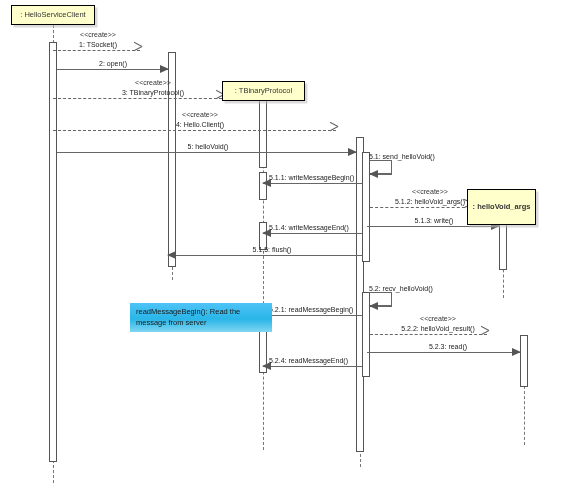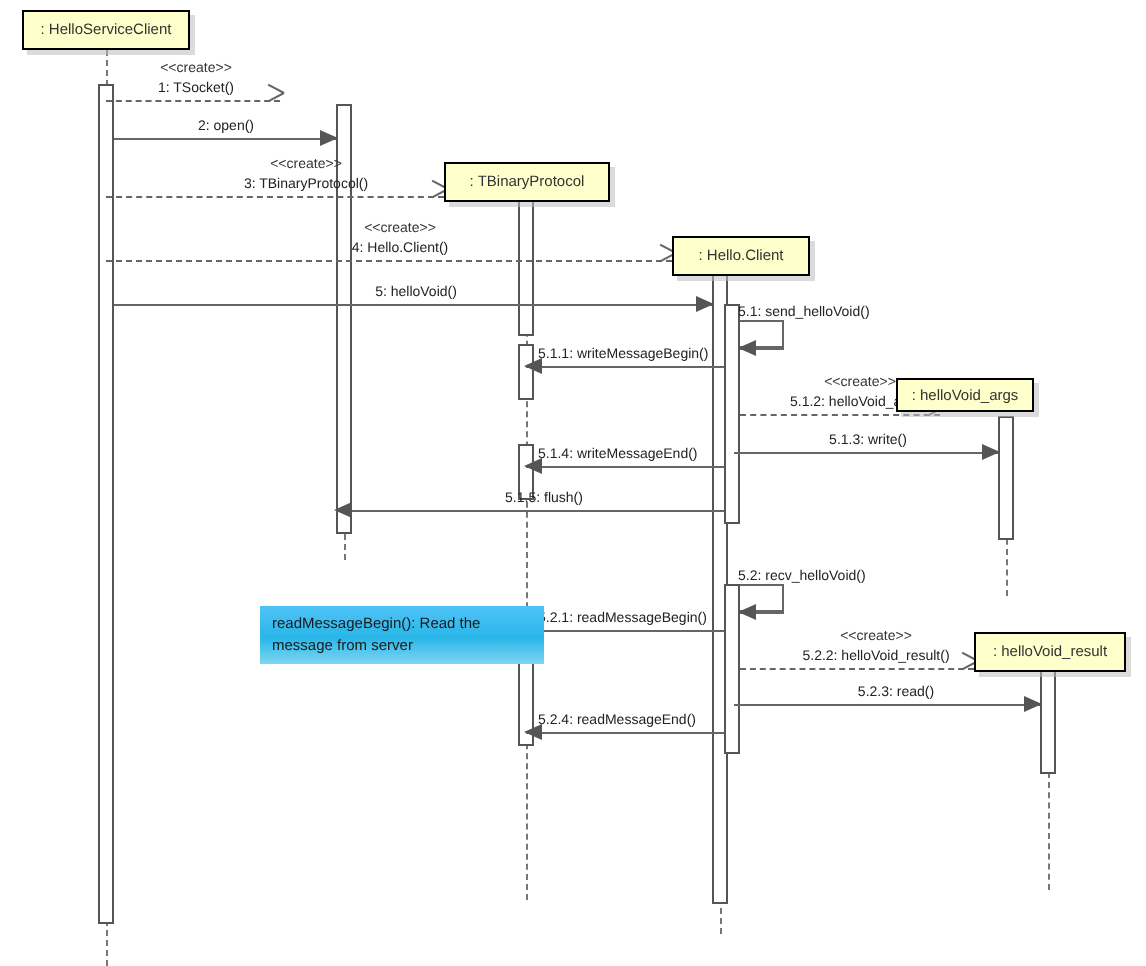--- a/index.html
+++ b/index.html
@@ -122,28 +122,22 @@
   <div class="act" style="left:362px;top:292px;height:85px;"></div>
   <div class="act" style="left:499px;top:208px;height:62px;"></div>
   <div class="act" style="left:520px;top:335px;height:52px;"></div>
 
   <div class="obj" style="left:11px;top:5px;width:84px;height:20px;">
     <span>: HelloServiceClient</span>
   </div>
   <div class="obj" style="left:222px;top:81px;width:83px;height:20px;align-items:center;">
     <span>: TBinaryProtocol</span>
   </div>
-  <div class="obj" style="left:336px;top:118px;width:69px;height:20px;">
-    <span>: Hello.Client</span>
-  </div>
-  <div class="obj" style="left:448px;top:189px;width:69px;height:17px;">
+  <div class="obj" style="left:467px;top:189px;width:69px;height:36px;font-weight:bold;">
     <span>: helloVoid_args</span>
-  </div>
-  <div class="obj" style="left:487px;top:316px;width:76px;height:20px;">
-    <span>: helloVoid_result</span>
   </div>
 
   <div class="stereo" style="left:98px;top:31px;">&lt;&lt;create&gt;&gt;</div>
   <div class="lbl ct" style="left:98px;top:41px;">1: TSocket()</div>
   <div class="msg dash" style="left:53px;top:50px;width:87px;">
     <div class="ln"></div>
     <div class="oh r"></div>
   </div>
 
   <div class="lbl ct" style="left:113px;top:60px;">2: open()</div>

